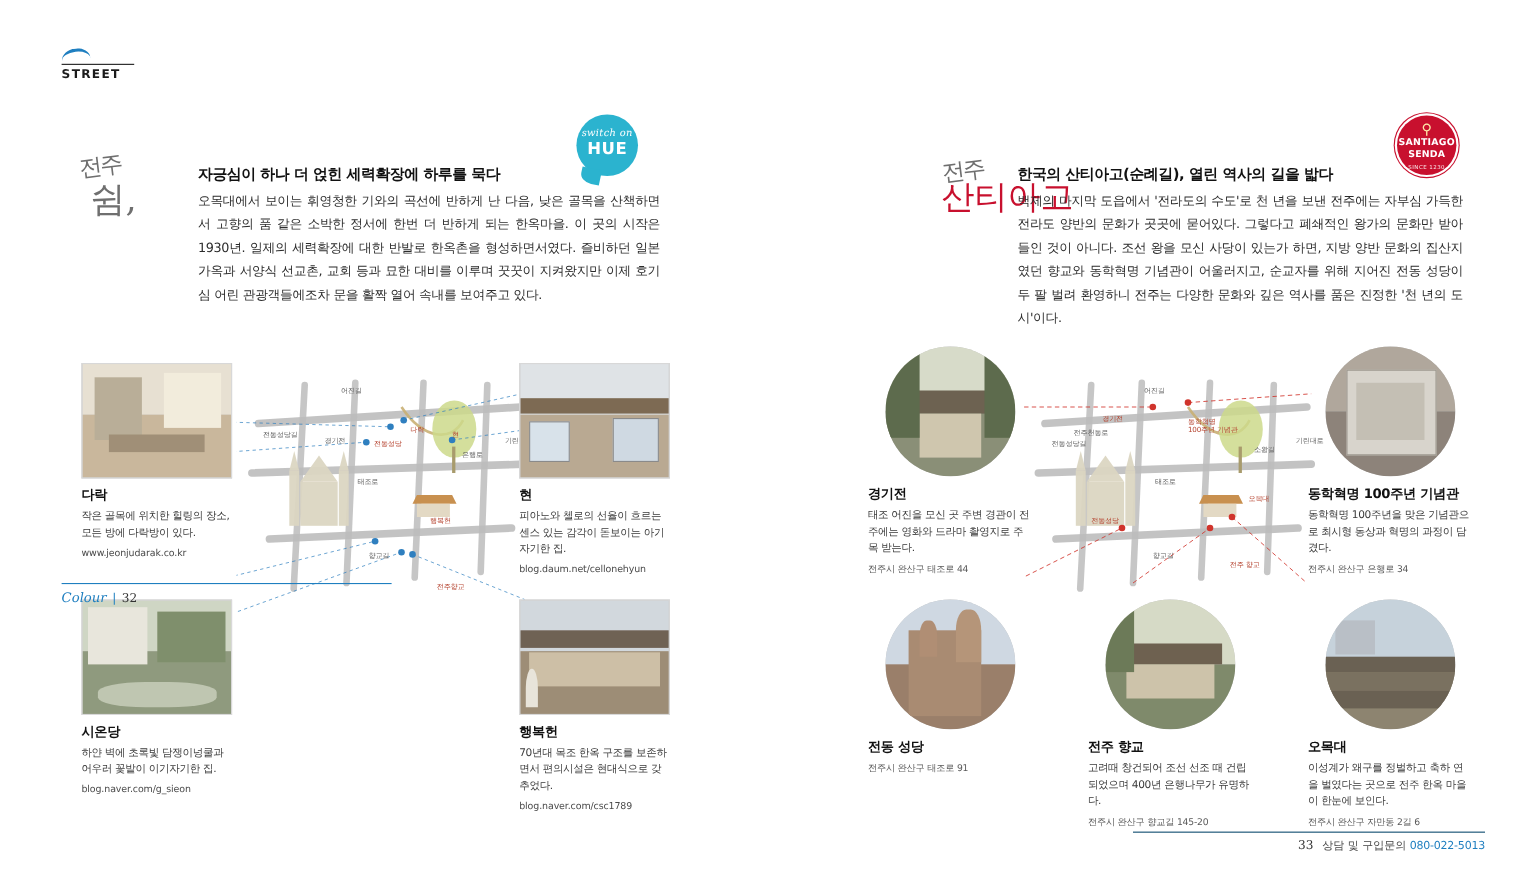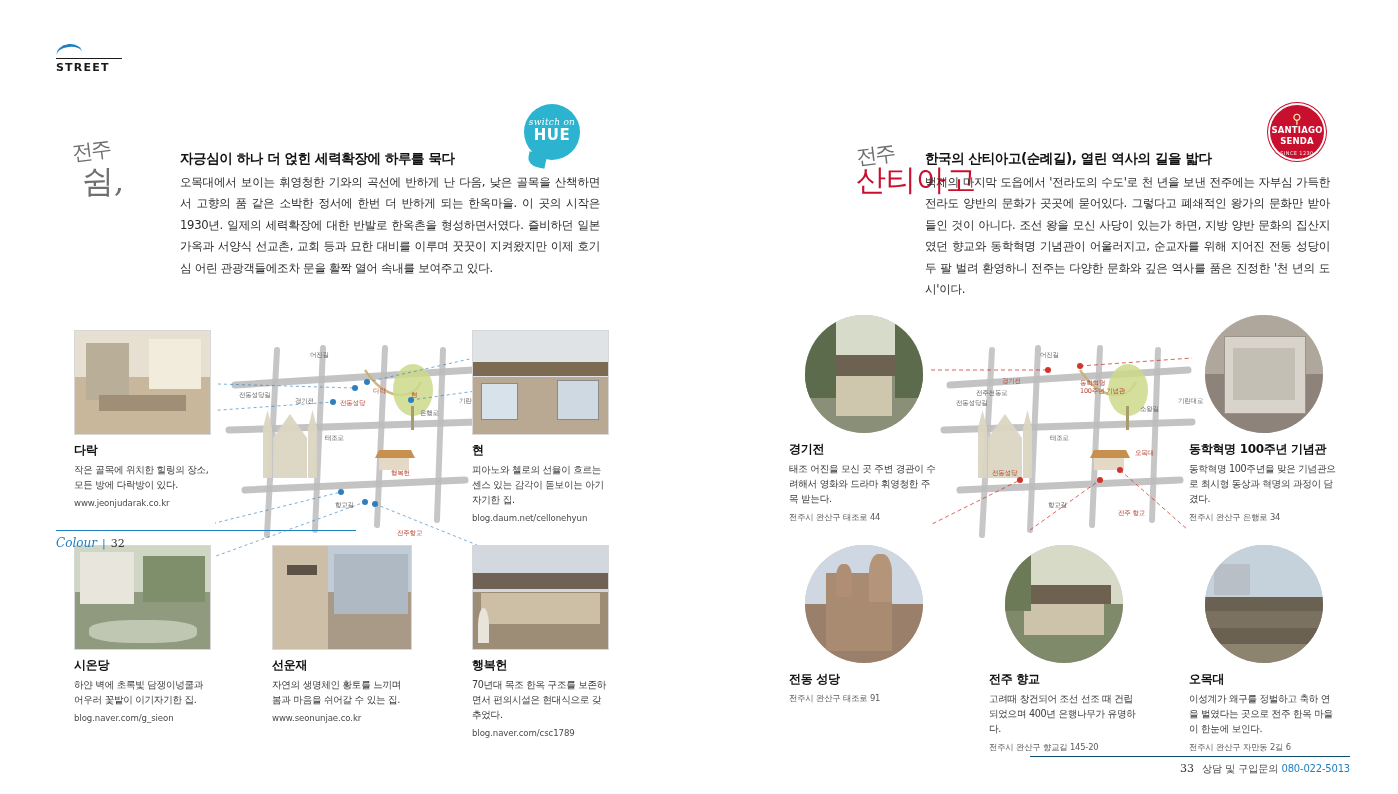--- a/index.html
+++ b/index.html
@@ -410,32 +410,20 @@
         <div class="ground" style="background:#8f9a7e"></div>
         <div class="blk" style="left:4%;top:6%;width:40%;height:50%;background:#e8e6dc;"></div>
         <div class="blk" style="left:50%;top:10%;width:46%;height:44%;background:#7f8f6c;"></div>
         <div class="blk" style="left:10%;top:72%;width:80%;height:22%;background:#bfc6b1;border-radius:40%;"></div>
       </div>
       <div class="title">시온당</div>
       <div class="desc">하얀 벽에 초록빛 담쟁이넝쿨과 어우러 꽃밭이 이기자기한 집.</div>
       <div class="link">blog.naver.com/g_sieon</div>
     </div>
 
-    <div class="card" style="left:272px; top:545px; width:138px;">
-      <div class="photo">
-        <div class="sky" style="background:#c2ccd6"></div>
-        <div class="ground" style="background:#a89a86"></div>
-        <div class="blk" style="left:0;top:0;width:40%;height:100%;background:#cdbfa7;"></div>
-        <div class="blk" style="left:44%;top:8%;width:54%;height:58%;background:#aeb9c4;"></div>
-        <div class="blk" style="left:10%;top:18%;width:22%;height:10%;background:#5c5346;"></div>
-      </div>
-      <div class="title">선운재</div>
-      <div class="desc">자연의 생명체인 황토를 느끼며 봄과 마음을 쉬어갈 수 있는 집.</div>
-      <div class="link">www.seonunjae.co.kr</div>
-    </div>
 
     <div class="card" style="left:472px; top:545px; width:135px;">
       <div class="photo">
         <div class="sky" style="background:#d2d8dd"></div>
         <div class="ground" style="background:#9d8d76"></div>
         <div class="blk" style="left:0;top:26%;width:100%;height:16%;background:#6f6254;"></div>
         <div class="blk" style="left:6%;top:46%;width:88%;height:30%;background:#cdbfa6;"></div>
         <div class="blk" style="left:4%;top:60%;width:8%;height:34%;background:#e8e4da;border-radius:50% 50% 0 0;"></div>
       </div>
       <div class="title">행복헌</div>
@@ -532,21 +520,21 @@
     <div class="circ-card" style="left:90px; top:315px;">
       <div class="circ">
         <div class="sky" style="background:#d7dbc9"></div>
         <div class="ground" style="background:#8a8f77"></div>
         <div class="blk" style="left:18%;top:34%;width:64%;height:18%;background:#6d6251;"></div>
         <div class="blk" style="left:26%;top:52%;width:48%;height:34%;background:#cfc6ae;"></div>
         <div class="blk" style="left:0;top:0;width:26%;height:70%;background:#5d6b4d;"></div>
         <div class="blk" style="left:76%;top:0;width:24%;height:70%;background:#5d6b4d;"></div>
       </div>
       <div class="title">경기전</div>
-      <div class="desc">태조 어진을 모신 곳 주변 경관이 수려해서 영화와 드라마 휘영청한 주목 받는다.</div>
+      <div class="desc">태조 어진을 모신 곳 주변 경관이 전주에는 영화와 드라마 촬영지로 주목 받는다.</div>
       <div class="addr">전주시 완산구 태조로 44</div>
     </div>
 
     <div class="circ-card" style="left:490px; top:315px;">
       <div class="circ">
         <div class="sky" style="background:#b0a79c"></div>
         <div class="ground" style="background:#8d837a"></div>
         <div class="blk" style="left:16%;top:18%;width:68%;height:64%;background:#d8d4cc;border:1px solid #9a948b;"></div>
         <div class="blk" style="left:24%;top:28%;width:52%;height:44%;background:#c4bfb4;"></div>
       </div>

